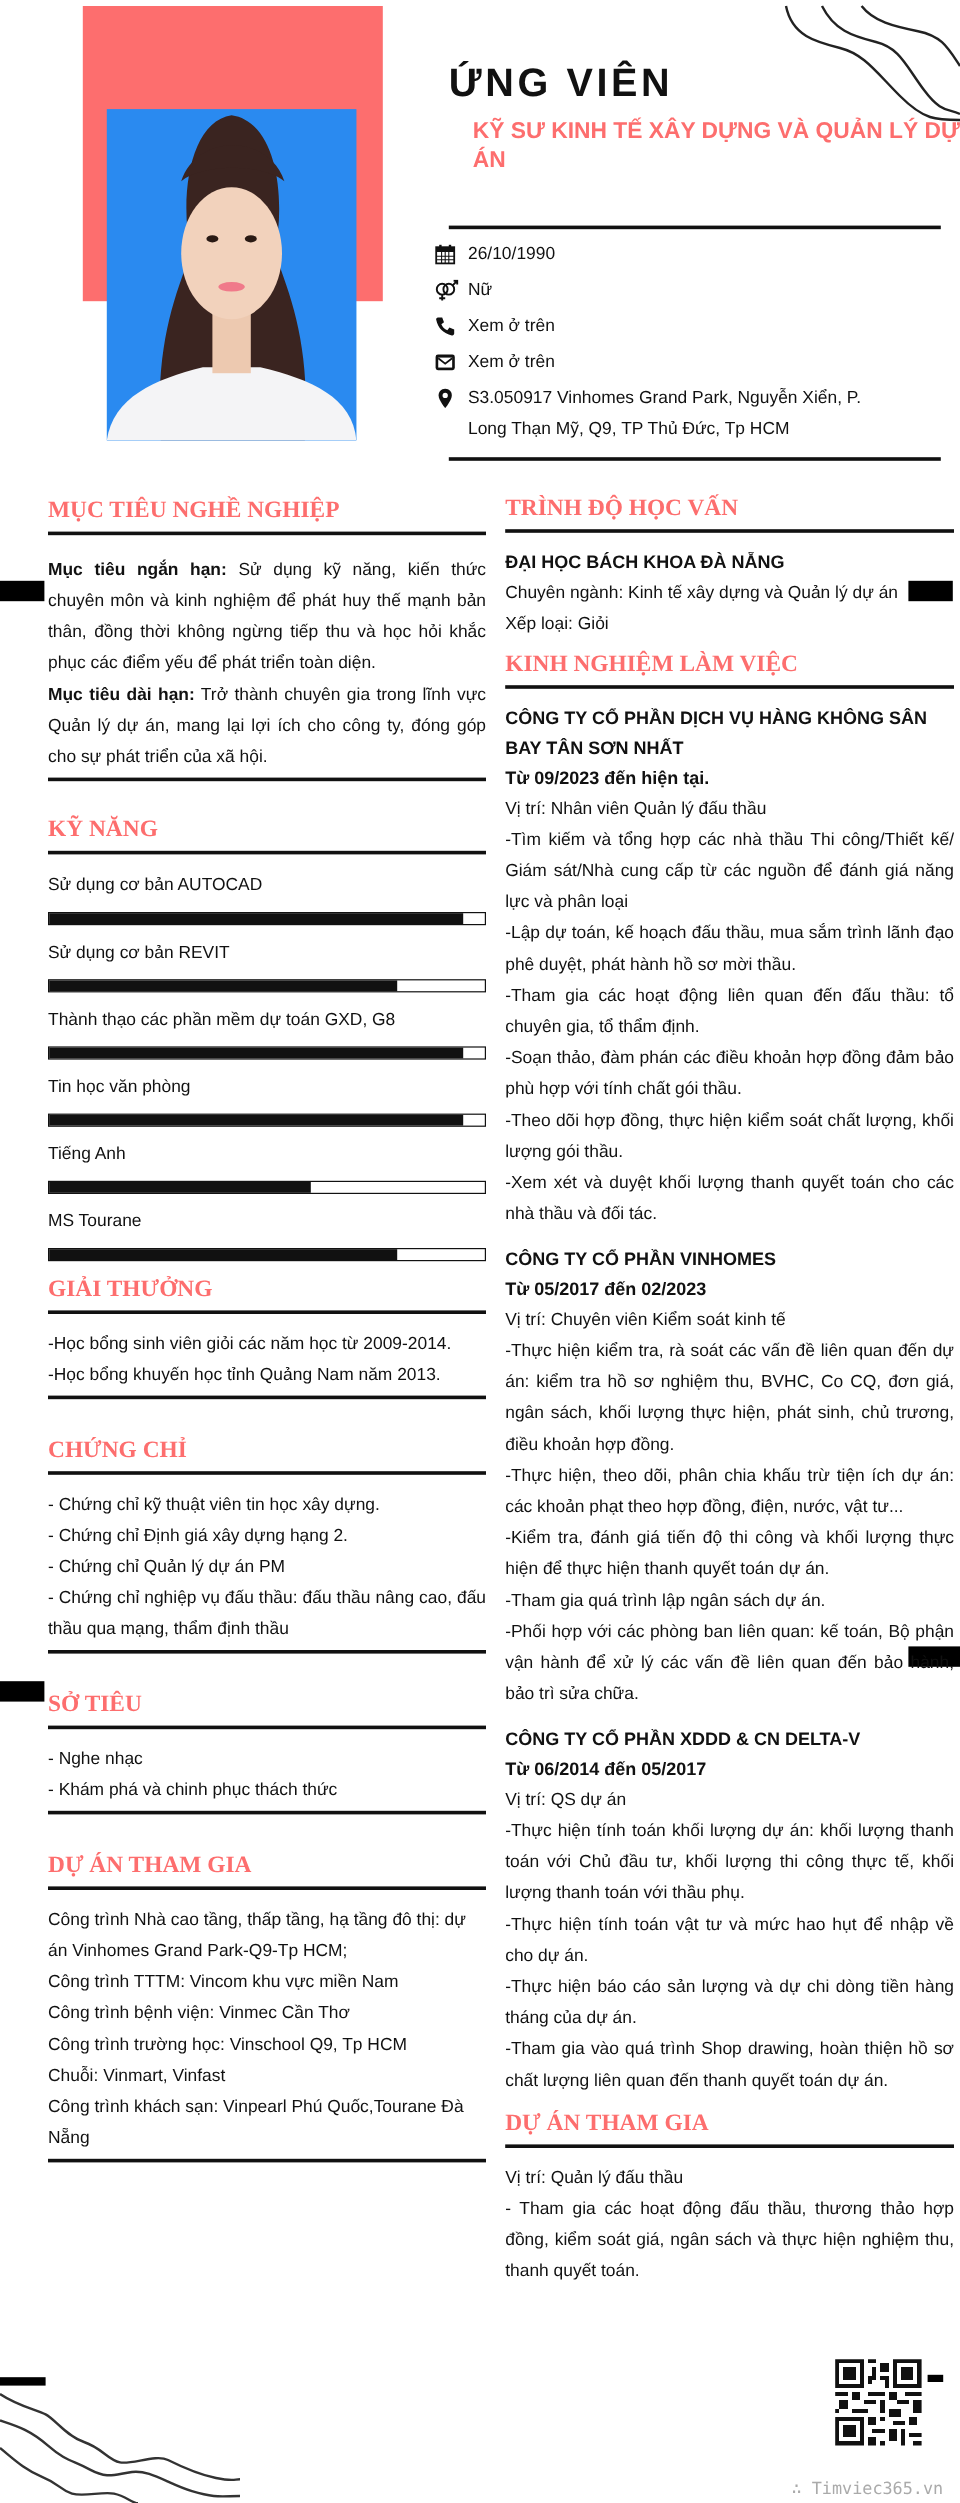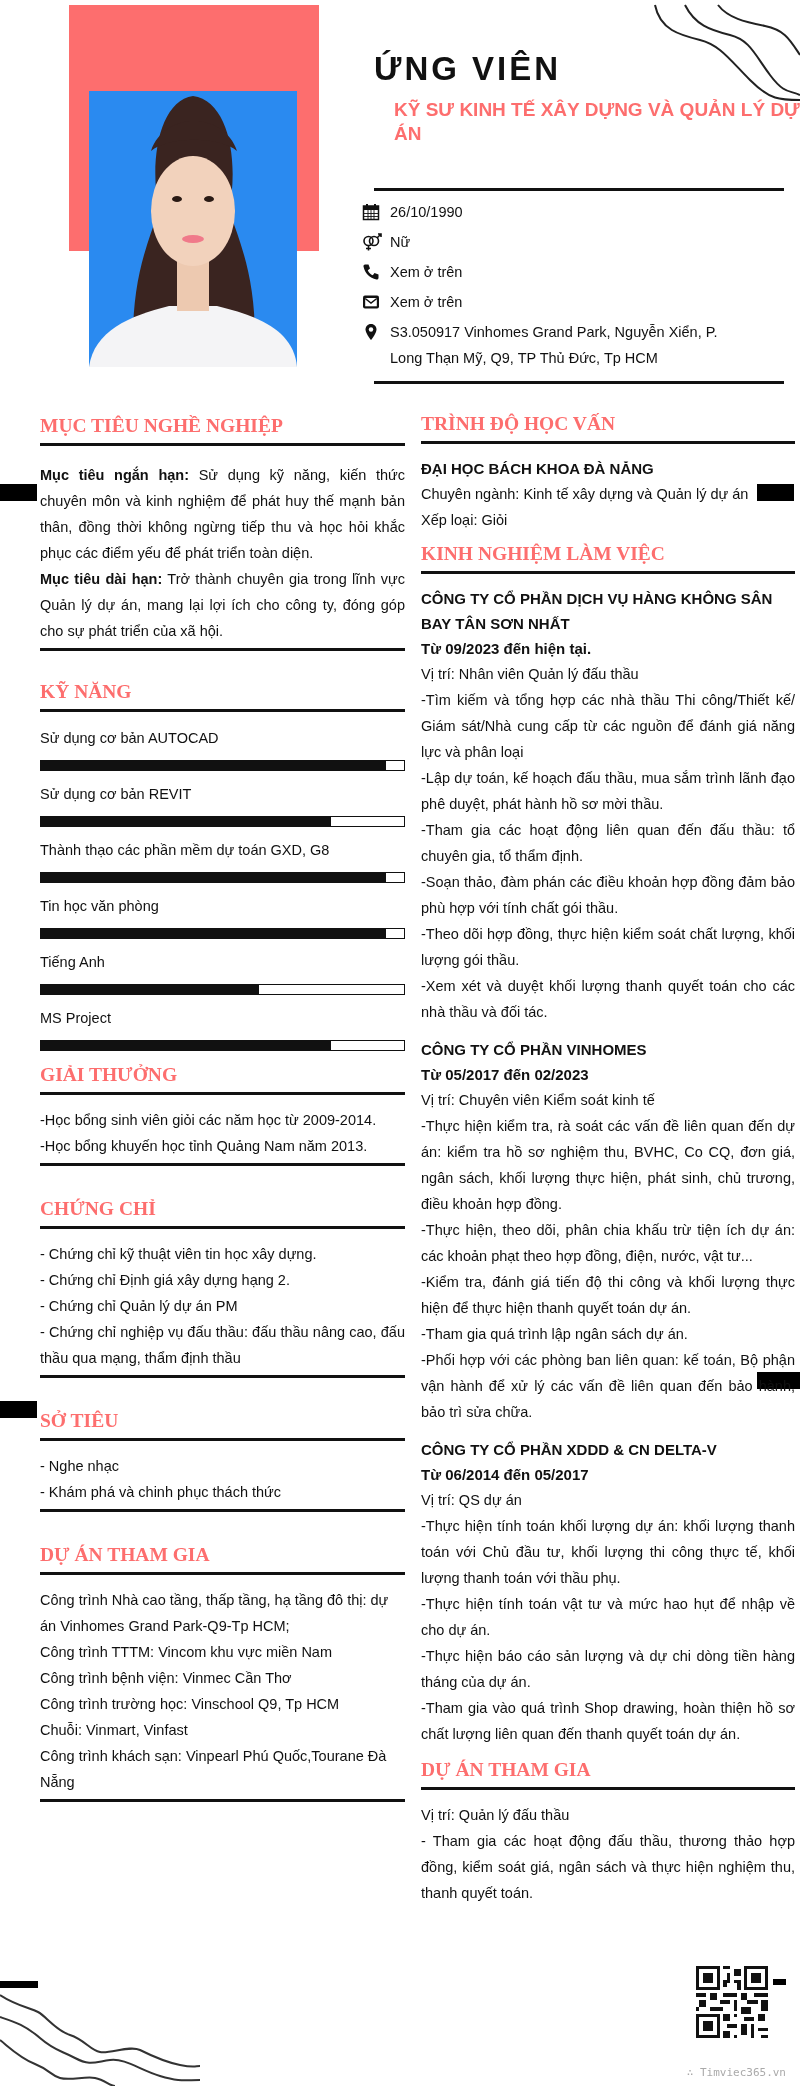--- a/index.html
+++ b/index.html
@@ -28,21 +28,21 @@
 
   .skill { margin-bottom: 13px; }
   .skill-label { font-size: 14.5px; line-height: 20px; margin-bottom: 12px; }
   .bar { height: 11px; border: 1.5px solid #111; position: relative; }
   .bar-fill { position: absolute; left: 0; top: 0; bottom: 0; background: #111; }
 
   .company { font-size: 15px; font-weight: bold; line-height: 25px; }
   .period { font-size: 15px; font-weight: bold; line-height: 25px; }
 
   .redact { background: #000; }
-  .footer { right: 14px; top: 2066px; font-family: "DejaVu Sans Mono", monospace; font-size: 11px; color: #aaa; }
+  .footer { right: 14px; top: 2066px; font-family: "DejaVu Sans Mono", monospace; font-size: 14px; color: #aaa; }
 </style>
 </head>
 <body>
 
 <svg class="abs" style="left:640px;top:0;width:160px;height:130px" viewBox="0 0 160 130">
   <path d="M15 5 C20 30, 40 35, 60 40 S90 60, 110 80 S140 100, 160 100" fill="none" stroke="#222" stroke-width="2"></path>
   <path d="M45 5 C55 25, 70 30, 90 35 S115 55, 130 75 S150 90, 160 95" fill="none" stroke="#222" stroke-width="2"></path>
   <path d="M78 5 C88 18, 105 22, 125 26 S150 40, 160 55" fill="none" stroke="#222" stroke-width="2"></path>
 </svg>
 
@@ -160,21 +160,21 @@
           <div class="bar-fill" style="width: 95%;"></div>
         </div>
     </div>
     <div class="skill">
       <div class="skill-label">Tiếng Anh</div>
       <div class="bar">
           <div class="bar-fill" style="width: 60%;"></div>
         </div>
     </div>
     <div class="skill">
-      <div class="skill-label">MS Project</div>
+      <div class="skill-label">MS Tourane</div>
       <div class="bar">
           <div class="bar-fill" style="width: 80%;"></div>
         </div>
     </div>
   </section>
 
   <section style="margin-top:4px;">
     <div class="sec-title">GIẢI THƯỞNG</div>
     <div class="para sec-bottom">
       <div>-Học bổng sinh viên giỏi các năm học từ 2009-2014.</div>

